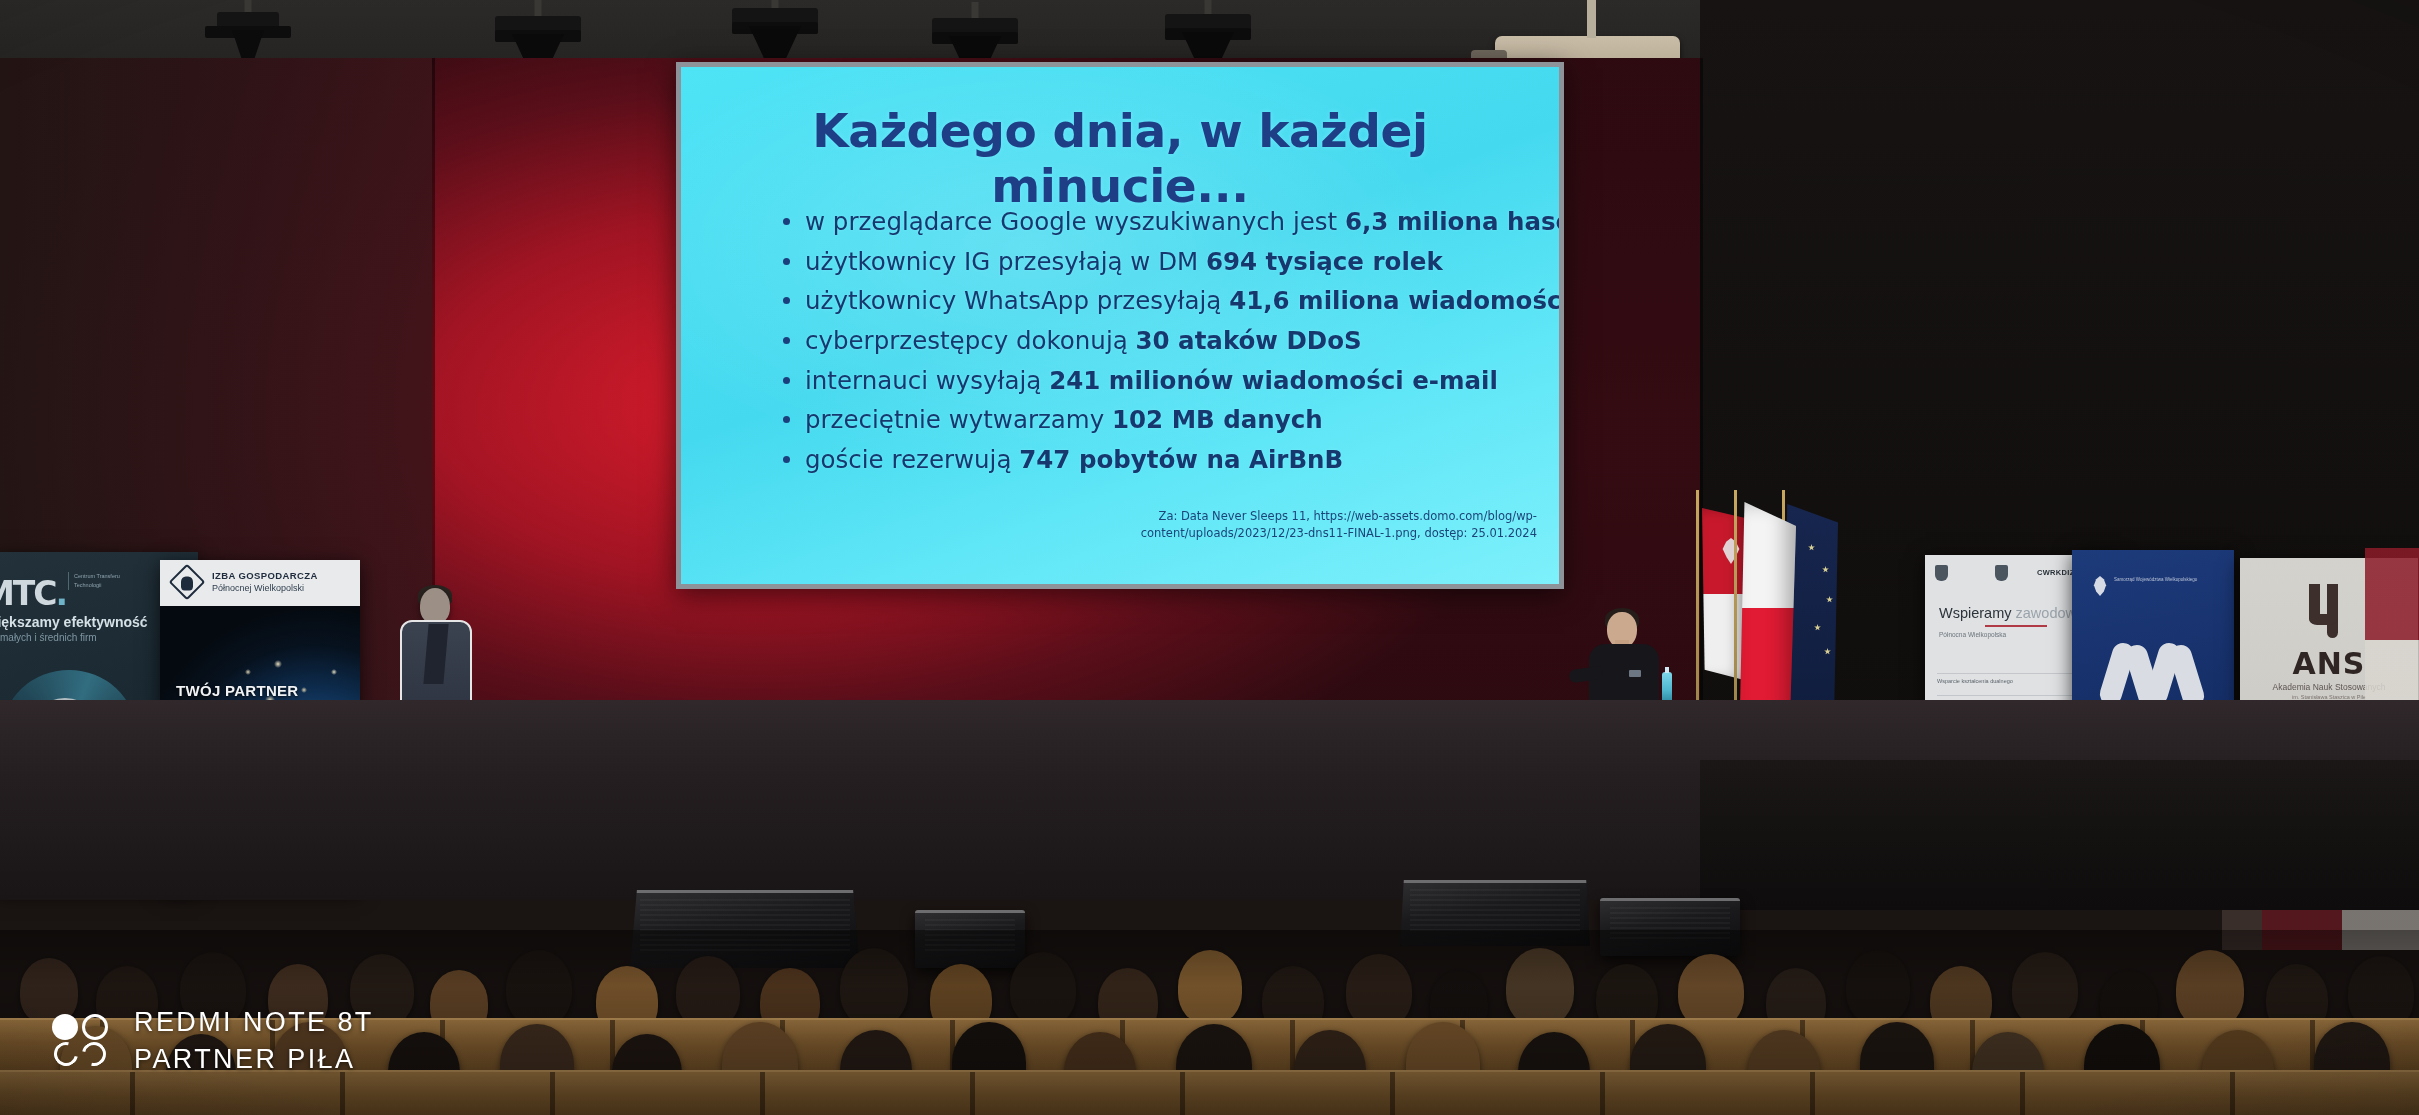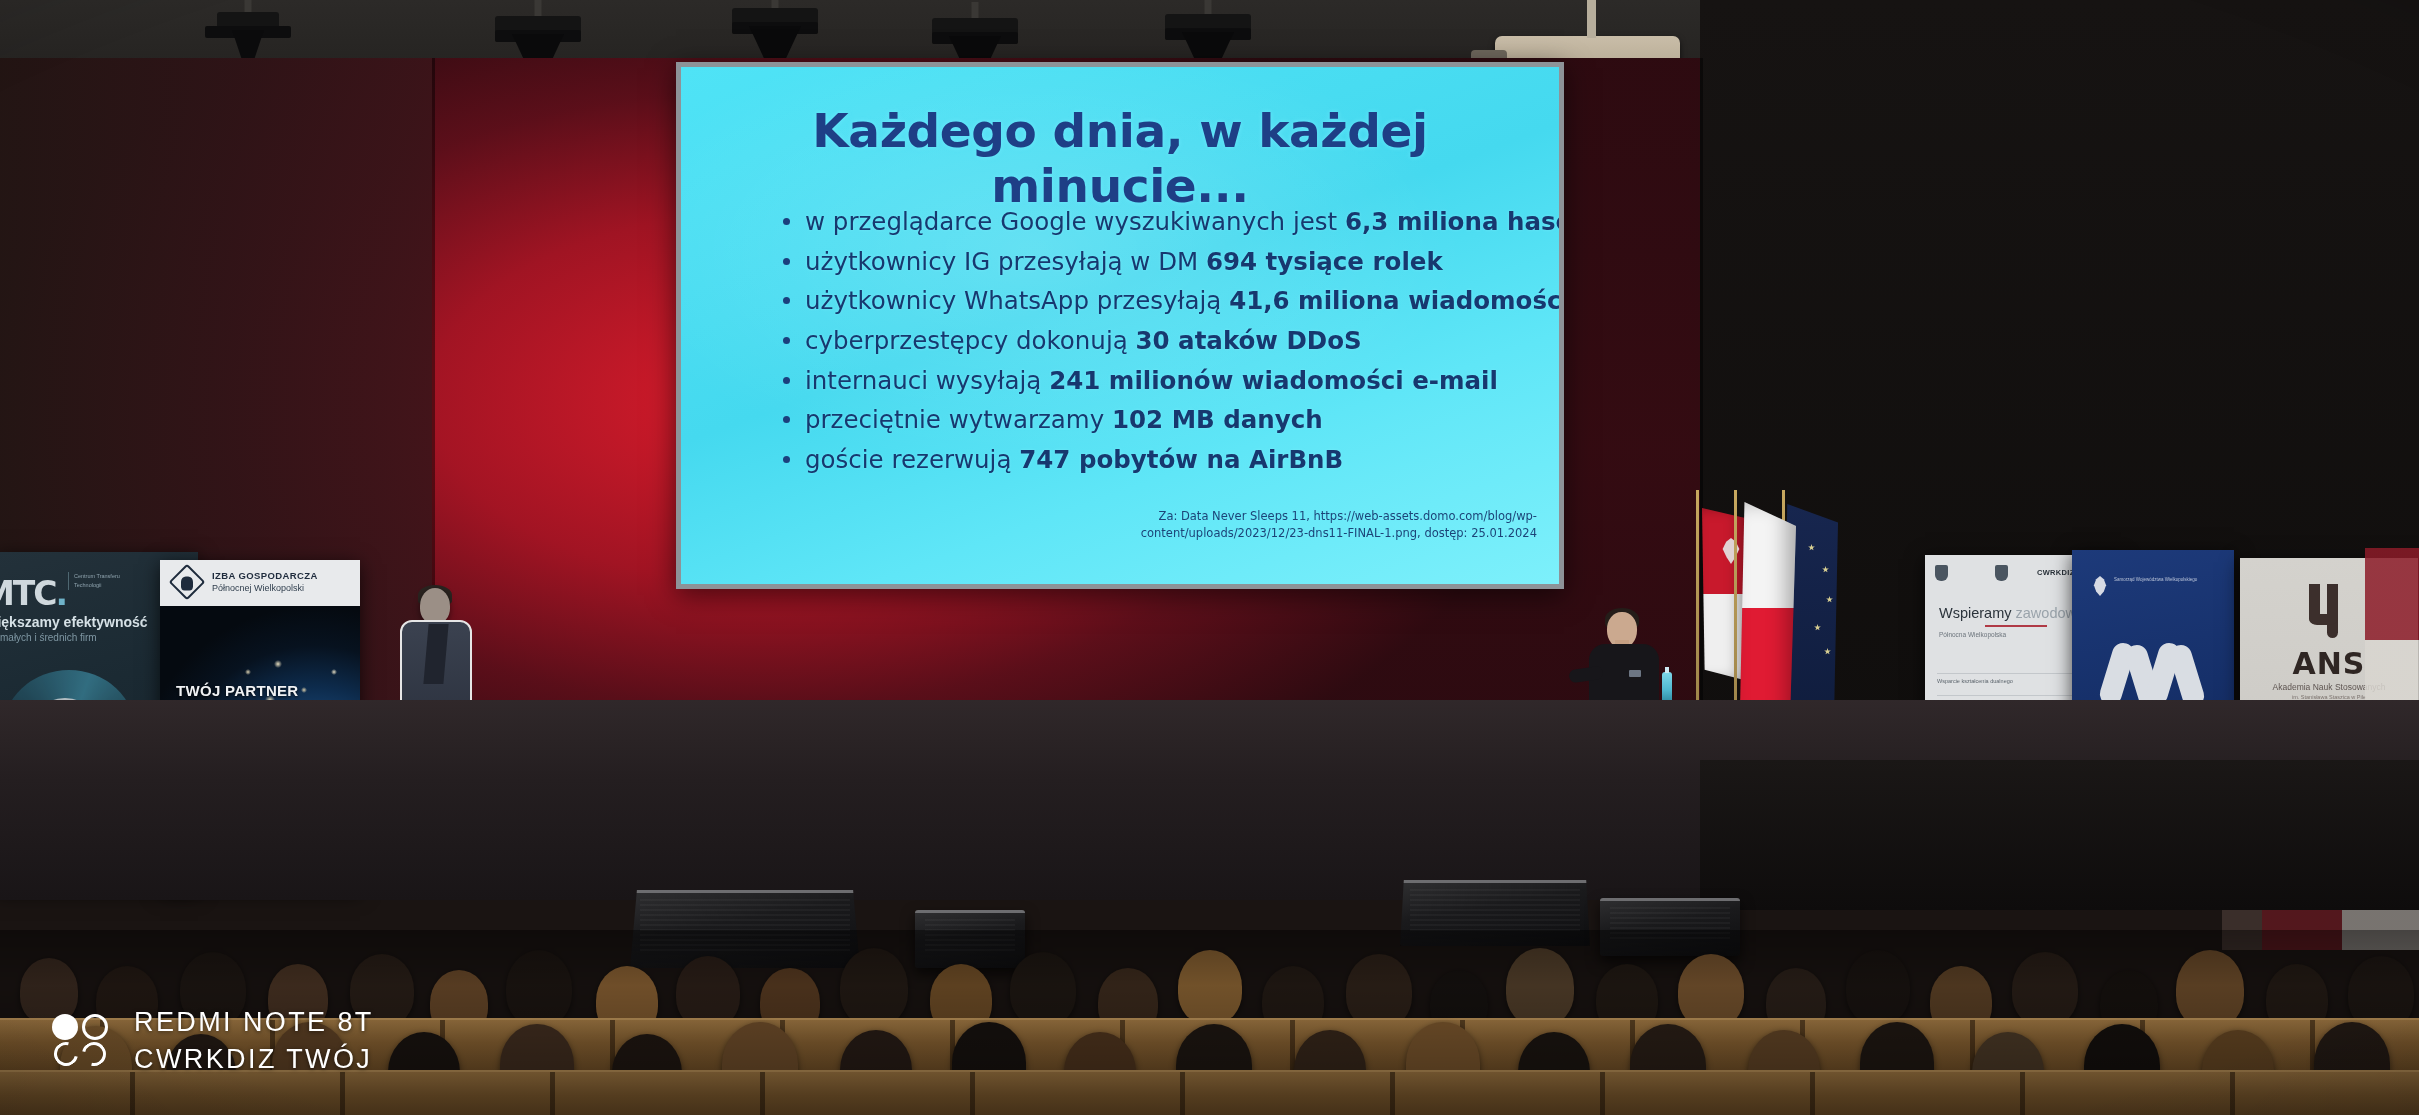--- a/index.html
+++ b/index.html
@@ -849,17 +849,17 @@
 
   <div class="watermark">
     <div class="wm-logo">
       <div class="c1"></div>
         <div class="c2"></div>
         <div class="c3"></div>
         <div class="c4"></div>
     </div>
     <div class="wm-text">
       <div>REDMI NOTE 8T</div>
-      <div>CWRKDIZ TWÓJ</div>
+      <div>PARTNER PIŁA</div>
     </div>
   </div>
 
 </div>
 
 </body></html>

